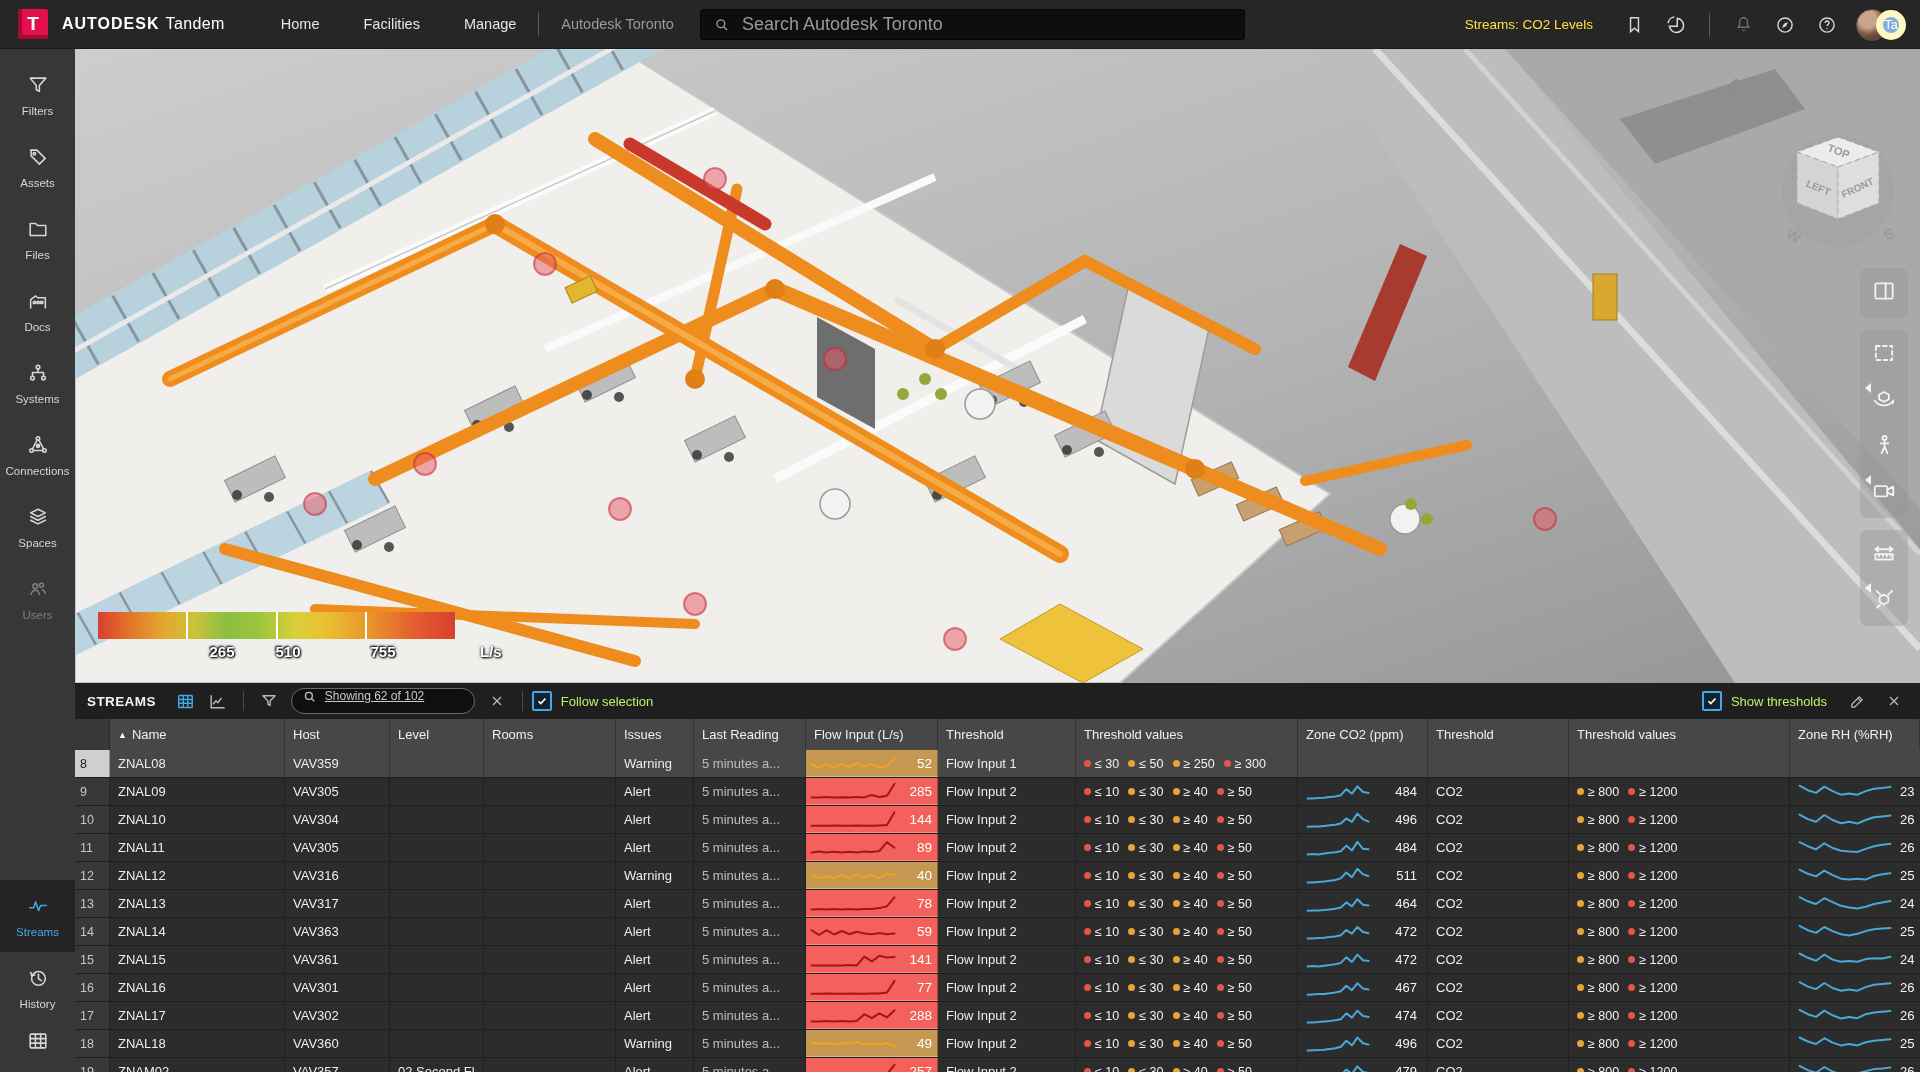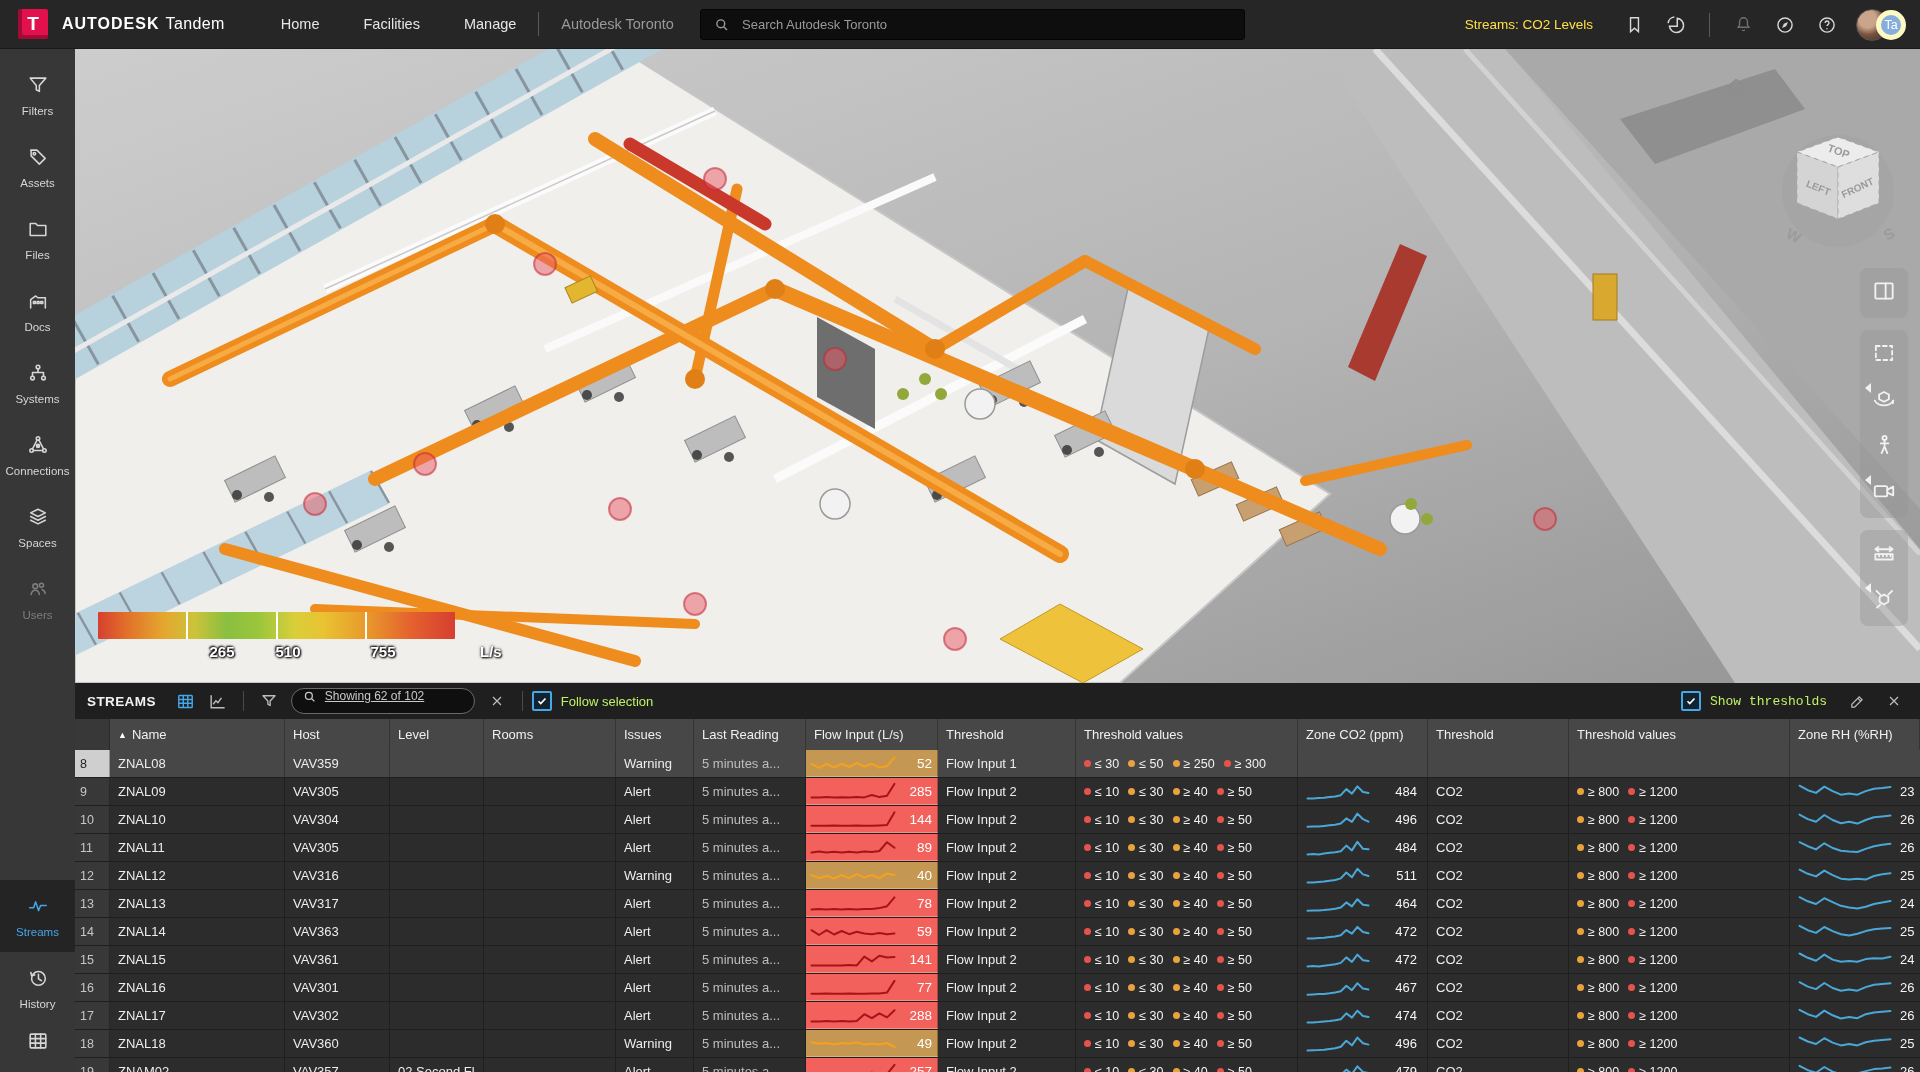--- a/index.html
+++ b/index.html
@@ -15,32 +15,32 @@
     box-shadow:inset 4px -4px 0 rgba(0,0,0,.28);}
   .brand{color:#fff;font-size:16px;letter-spacing:.4px;margin-right:56px;white-space:nowrap;}
   .brand b{font-weight:bold;margin-right:6px;letter-spacing:1px;}
   .navitems{display:flex;gap:44px;color:#e6e6e6;font-size:14.5px;}
   .navitem{cursor:pointer;}
   .nav-sep{width:1px;height:24px;background:#5a5a5a;margin:0 22px;}
   .nav-context{color:#9a9a9a;font-size:14.5px;}
   .searchbox{position:absolute;left:700px;top:9px;width:545px;height:31px;background:#0e0e0e;border:1px solid #050505;
     border-radius:3px;display:flex;align-items:center;color:#9a9a9a;font-size:14px;box-sizing:border-box;}
   .searchbox svg{margin:0 10px 0 12px;}
-  .searchbox input{background:transparent;border:none;outline:none;color:#cfcfcf;font-size:13px;width:440px;
+  .searchbox input{background:transparent;border:none;outline:none;color:#cfcfcf;font-size:18px;width:440px;
     font-family:"Liberation Sans",sans-serif;}
   .searchbox input::placeholder{color:#9a9a9a;}
   .topnav-right{position:absolute;right:0;top:0;height:49px;display:flex;align-items:center;padding-right:14px;}
   .status-label{color:#fde047;font-size:13.5px;margin-right:20px;}
   .nav-ic{width:26px;height:26px;display:flex;align-items:center;justify-content:center;color:#d6d6d6;
     margin:0 8px;cursor:pointer;}
   .nav-ic.dim{opacity:.42;}
   .avatar{width:30px;height:30px;border-radius:50%;background:radial-gradient(circle at 35% 30%,#caa58a 0 30%,#7a5340 55%,#3a2a22 100%);
     border:1px solid #555;cursor:pointer;}
   .presence{width:30px;height:30px;border-radius:50%;background:#85aede;color:#fff;display:flex;align-items:center;
-    justify-content:center;font-size:12.5px;margin-left:-12px;cursor:pointer;border:5px solid #fef9c3;box-sizing:border-box;}
+    justify-content:center;font-size:12.5px;margin-left:-12px;cursor:pointer;border:7px solid #fef9c3;box-sizing:border-box;}
 
   
   .sidebar{position:absolute;left:0;top:49px;width:75px;height:1023px;background:#373737;z-index:20;
     display:flex;flex-direction:column;gap:32px;}
   .side-main{padding-top:10px;display:flex;flex-direction:column;}
   .side-bottom{margin-top:auto;display:flex;flex-direction:column;}
   .side-item{height:72px;display:flex;flex-direction:column;align-items:center;justify-content:center;gap:5px;
     color:#d6d6d6;cursor:pointer;flex-shrink:0;}
   .side-item .lb{font-size:11.5px;}
   .side-item.disabled{color:#7d7d7d;}
@@ -77,21 +77,21 @@
   .tb-ic{width:26px;height:24px;display:flex;align-items:center;justify-content:center;color:#bdbdbd;
     cursor:pointer;margin:0 3px;}
   .tb-ic.on{color:var(--accent);}
   .tb-sep{width:1px;height:20px;background:#4a4a4a;margin:0 9px;}
   .s-search{width:182px;height:24px;border:1px solid #6a6a6a;border-radius:13px;background:#0f0f0f;display:flex;
     color:#c9c9c9;font-size:12px;margin:0 6px;cursor:text;text-decoration:underline;}
   .s-search svg{margin:0 8px 0 10px;}
   .cbx{width:16px;height:16px;border:2px solid var(--accent);border-radius:2px;background:#10232f;display:flex;
     align-items:center;justify-content:center;cursor:pointer;flex-shrink:0;}
   .cbx-lb{color:#bef264;font-size:13px;margin:0 14px 0 9px;}
-  .s-toolbar-right{margin-left:auto;display:flex;align-items:center;padding-right:10px;font-family:Liberation Mono, monospace;}
+  .s-toolbar-right{margin-left:auto;display:flex;align-items:center;padding-right:10px;}
 
   .stable{--cols:35px 175px 105px 94px 132px 78px 112px 132px 138px 222px 130px 141px 221px 1fr;
     flex:1;display:flex;flex-direction:column;}
   .thead{display:grid;grid-template-columns:var(--cols);height:31px;background:#474747;color:#f0f0f0;
     font-size:13px;align-items:center;flex-shrink:0;}
   .thead .cell{padding:0 8px;display:flex;align-items:center;gap:5px;white-space:nowrap;overflow:hidden;
     border-right:1px solid rgba(0,0,0,.25);height:100%;}
   .sort-ic{font-size:9px;color:#fff;}
   .trow{display:grid;grid-template-columns:var(--cols);height:27px;background:#2c2c2c;color:#ededed;font-size:13px;
     border-bottom:1px solid #1f1f1f;flex-shrink:0;cursor:pointer;}

